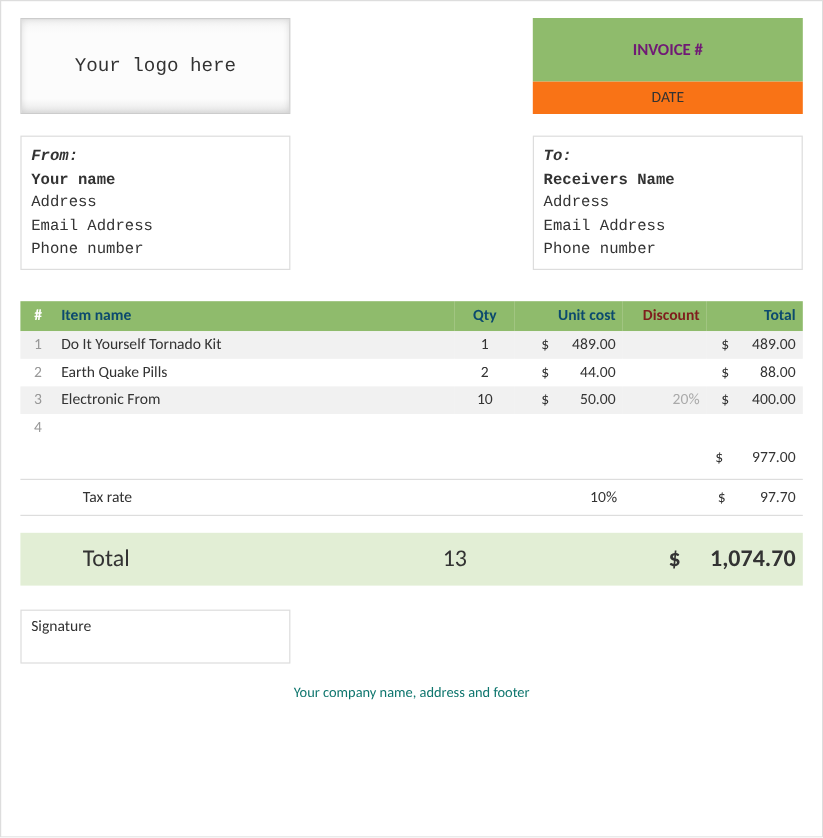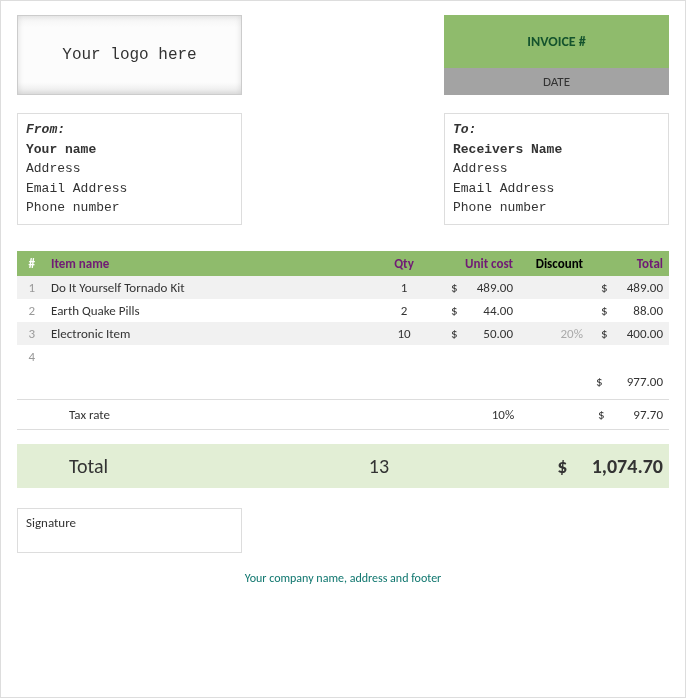--- a/index.html
+++ b/index.html
@@ -41,28 +41,28 @@
     justify-content: center;
     font-size: 16px;
     font-family: Liberation Mono, monospace;
   }
   .header-spacer { flex: 1; }
   .inv-meta {
     width: 225px;
   }
   .inv-num {
     background: #8fbb6c;
-    color: #14532d;
+    color: #701a75;
     text-align: center;
     font-weight: bold;
     font-size: 14px;
     padding: 18px 0;
   }
   .inv-date {
-    background: #a3a3a3;
+    background: #f97316;
     text-align: center;
     font-size: 13px;
     padding: 6px 16px;
   }
   .addr-row {
     display: flex;
     margin-bottom: 26px;
   }
   .addr-box {
     width: 225px;
@@ -74,31 +74,31 @@
   .addr-box .lbl { font-style: italic; font-weight: bold; }
   .addr-box .name { font-weight: bold; }
   .addr-spacer { flex: 1; }
 
   table.items {
     width: 100%;
     border-collapse: collapse;
   }
   table.items th {
     background: #8fbb6c;
-    color: #701a75;
+    color: #0c4a6e;
     font-weight: bold;
     padding: 5px 6px;
     text-align: left;
   }
   table.items th.num, table.items td.num { text-align: right; color:#999; width:28px; padding-right:10px;}
   table.items th.num { color:#fff; }
   table.items th.qty, table.items td.qty { text-align: center; width:50px; }
   table.items th.cost, table.items td.cost { text-align: right; width:90px; }
   table.items th.disc, table.items td.disc { text-align: right; width:70px; color:#aaa;}
-  table.items th.disc { color:#000000;}
+  table.items th.disc { color:#7f1d1d;}
   table.items th.tot, table.items td.tot { text-align: right; width:80px; padding-right:6px;}
   table.items td { padding: 4px 6px; }
   table.items tr.odd td { background: #f1f1f1; }
   .cur { display:inline-block; width:12px; text-align:left; }
   .amt { display:inline-block; min-width:50px; text-align:right; }
 
   .subtotal-row {
     display:flex; justify-content:flex-end; padding:6px 6px 10px 0;
   }
   .subtotal-row .cur { width:12px; }
@@ -203,21 +203,21 @@
         <tr>
           <td class="num">2</td>
           <td>Earth Quake Pills</td>
           <td class="qty">2</td>
           <td class="cost"><span class="cur">$</span><span class="amt">44.00</span></td>
           <td class="disc"></td>
           <td class="tot"><span class="cur">$</span><span class="amt">88.00</span></td>
         </tr>
         <tr class="odd">
           <td class="num">3</td>
-          <td>Electronic Item</td>
+          <td>Electronic From</td>
           <td class="qty">10</td>
           <td class="cost"><span class="cur">$</span><span class="amt">50.00</span></td>
           <td class="disc">20%</td>
           <td class="tot"><span class="cur">$</span><span class="amt">400.00</span></td>
         </tr>
         <tr>
           <td class="num">4</td>
           <td></td>
           <td class="qty"></td>
           <td class="cost"></td>

